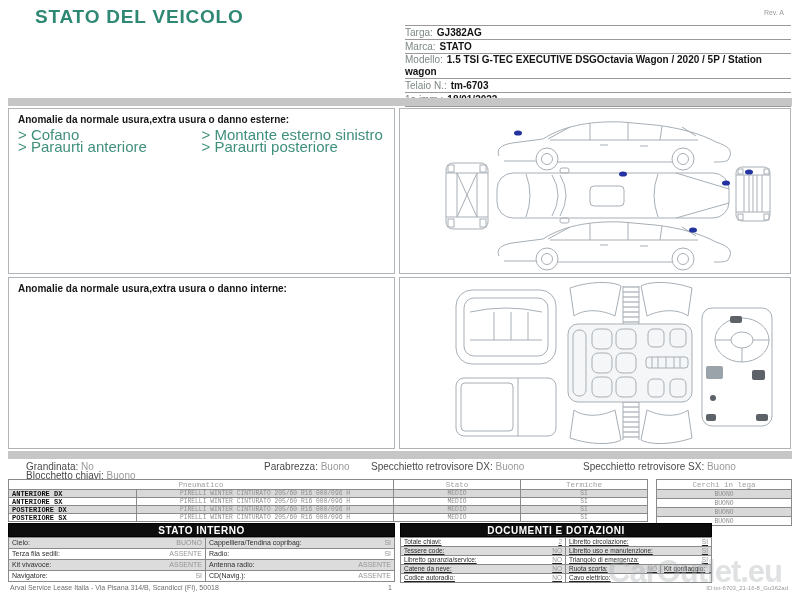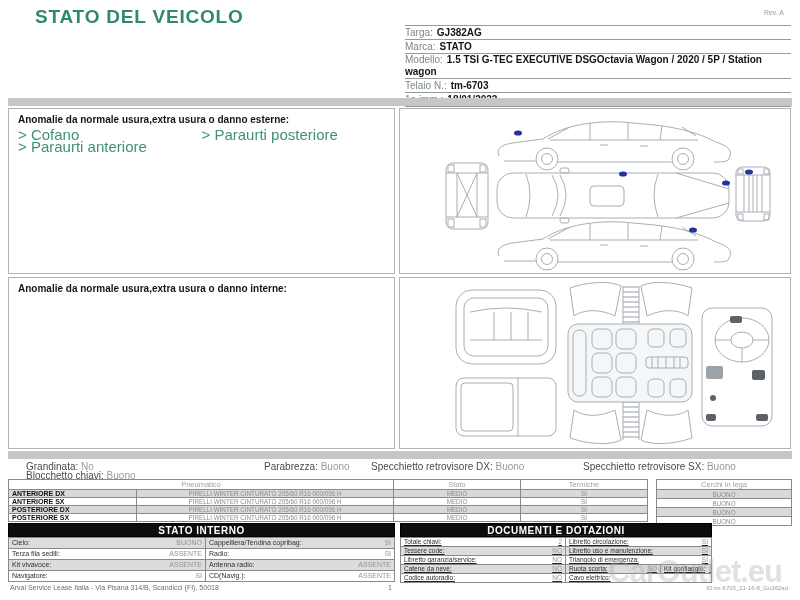--- a/index.html
+++ b/index.html
@@ -33,21 +33,21 @@
   .anom-cols{display:flex;margin-top:4px;}
   .anom-col{width:50%;}
   .anom-item{font-size:15px;line-height:11.5px;color:#3f8f7c;}
   .box svg{display:block;}
 
   .condline{position:absolute;left:16px;width:800px;height:9px;font-size:10px;line-height:9px;}
   .cl1{top:462px;} .cl2{top:471px;}
   .cpair{position:absolute;white-space:nowrap;}
   .clbl{color:#4a4a4a;} .cval{color:#9a9a9a;}
 
-  .tyres{position:absolute;left:8px;top:479px;width:784px;height:43px;font-size:7px;}
+  .tyres{position:absolute;left:8px;top:479px;width:784px;height:43px;font-size:7px;font-family:Liberation Mono, monospace;}
   .tm{position:absolute;left:0;top:0;width:640px;box-sizing:border-box;border:1px solid #8a8a8a;
       display:grid;grid-template-columns:128px 257px 127px 126px;grid-template-rows:9px 8px 8px 8px 8px;}
   .tc{position:absolute;left:648px;top:0;width:136px;box-sizing:border-box;border:1px solid #8a8a8a;}
   .cell{display:flex;align-items:center;justify-content:center;overflow:hidden;white-space:nowrap;}
   .bR{border-right:1px solid #8a8a8a;} .bT{border-top:1px solid #8a8a8a;}
   .thead{color:#a2a2a2;font-size:7.5px;}
   .tlabel{justify-content:flex-start;padding-left:3px;font-weight:bold;color:#111;}
   .tmut{color:#8e8e8e;font-size:6.3px;}
   .g{background:#d9d9d9;}
   .tc .cell{height:8px;} .tc .cell.h{height:9px;}
@@ -111,20 +111,21 @@
   <div class="graybar bar1"></div>
 
   <div class="box box-ext-anom">
     <div class="anom-title">Anomalie da normale usura,extra usura o danno esterne:</div>
     <div class="anom-cols">
       <div class="anom-col">
         <div class="anom-item">&gt; Cofano</div>
         <div class="anom-item">&gt; Paraurti anteriore</div>
       </div>
       <div class="anom-col">
+        <div class="anom-item">&gt; Montante esterno sinistro</div>
         <div class="anom-item">&gt; Paraurti posteriore</div>
       </div>
     </div>
   </div>
 
   <div class="box box-ext-diag">
     <svg width="390" height="164" viewBox="0 0 390 164">
       <defs>
         <g id="carside" stroke="#a7afb6" fill="none" stroke-width="1">
           <path d="M99 47 C96 40 101 36 112 34 L143 30 C166 15 196 12 222 13 L255 16 C281 19 301 25 316 33 C328 37 332 41 330 47 L328 51 C326 53 320 53 314 53"></path>

